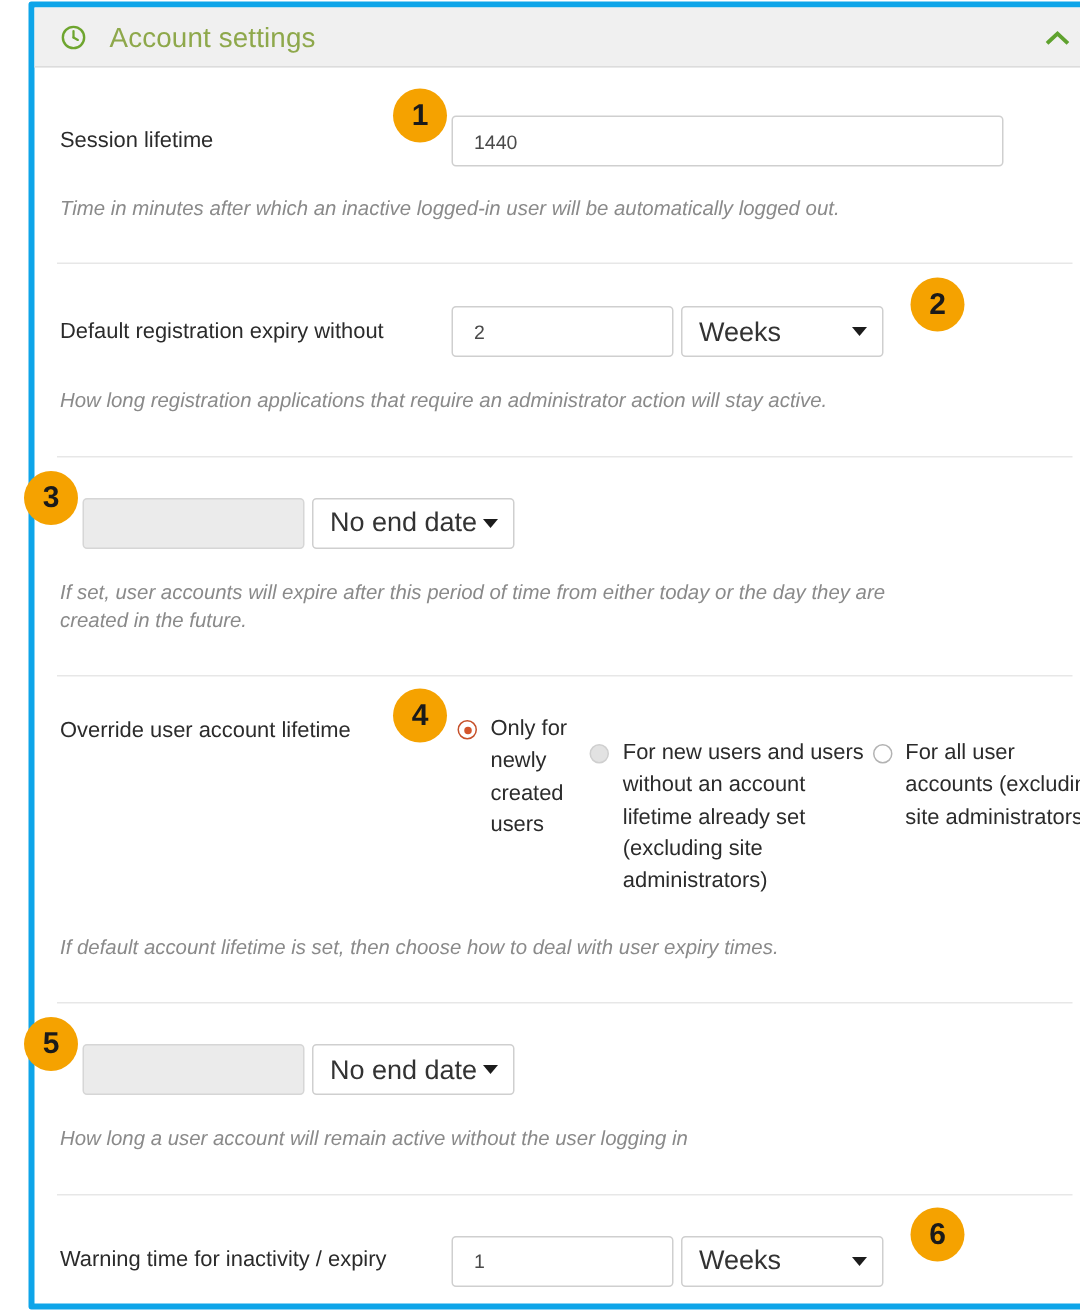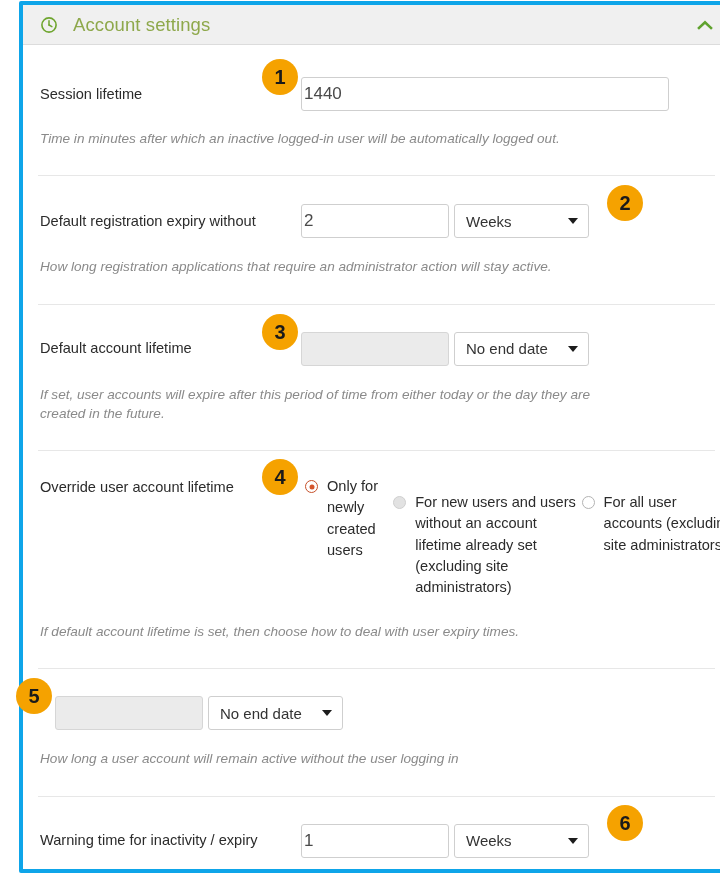--- a/index.html
+++ b/index.html
@@ -96,23 +96,23 @@
     flex: 1;
     display: flex;
     align-items: center;
   }
   .txt-input {
     height: 34px;
     border: 1px solid #cfcfcf;
     border-radius: 3px;
     background: #ffffff;
     font-family: "Liberation Sans", sans-serif;
-    font-size: 17px;
+    font-size: 13px;
     color: #4a4a4a;
-    padding: 0 2px;
+    padding: 0 14px;
     box-sizing: border-box;
     outline: none;
   }
   .txt-input.wide { width: 368px; }
   .txt-input.narrow { width: 148px; }
   .txt-input:disabled,
   .txt-input.disabled {
     background: #ebebeb;
     border-color: #d6d6d6;
     color: #9a9a9a;
@@ -122,21 +122,21 @@
     margin-left: 5px;
     width: 135px;
     height: 34px;
   }
   .sel-box {
     width: 100%;
     height: 34px;
     border: 1px solid #cfcfcf;
     border-radius: 3px;
     background: #ffffff;
-    font-size: 15px;
+    font-size: 18px;
     color: #333333;
     display: flex;
     align-items: center;
     padding: 0 11px;
     box-sizing: border-box;
     cursor: pointer;
     user-select: none;
   }
   .sel-arrow {
     position: absolute;
@@ -275,21 +275,20 @@
           </div>
           <div class="badge" style="left:338px; top:-19px;">2</div>
         </div>
       </div>
 
       <div class="help-text" style="margin-top:19px;">How long registration applications that require an administrator action will stay active.</div>
 
       <div class="divider" style="margin-top:27px;"></div>
 
       <div class="field-row" style="margin-top:27px;">
-        <div class="field-label">Default account lifetime</div>
         <div class="control-area">
           <div class="badge" style="left:-7px; top:-18px;">3</div>
           <input class="txt-input narrow disabled" type="text" disabled="" style="margin-left: 32px;" value="">
           <div class="sel-wrap">
             <div class="sel-box">No end date</div>
             <span class="sel-arrow"></span>
           </div>
 
         </div>
       </div>

